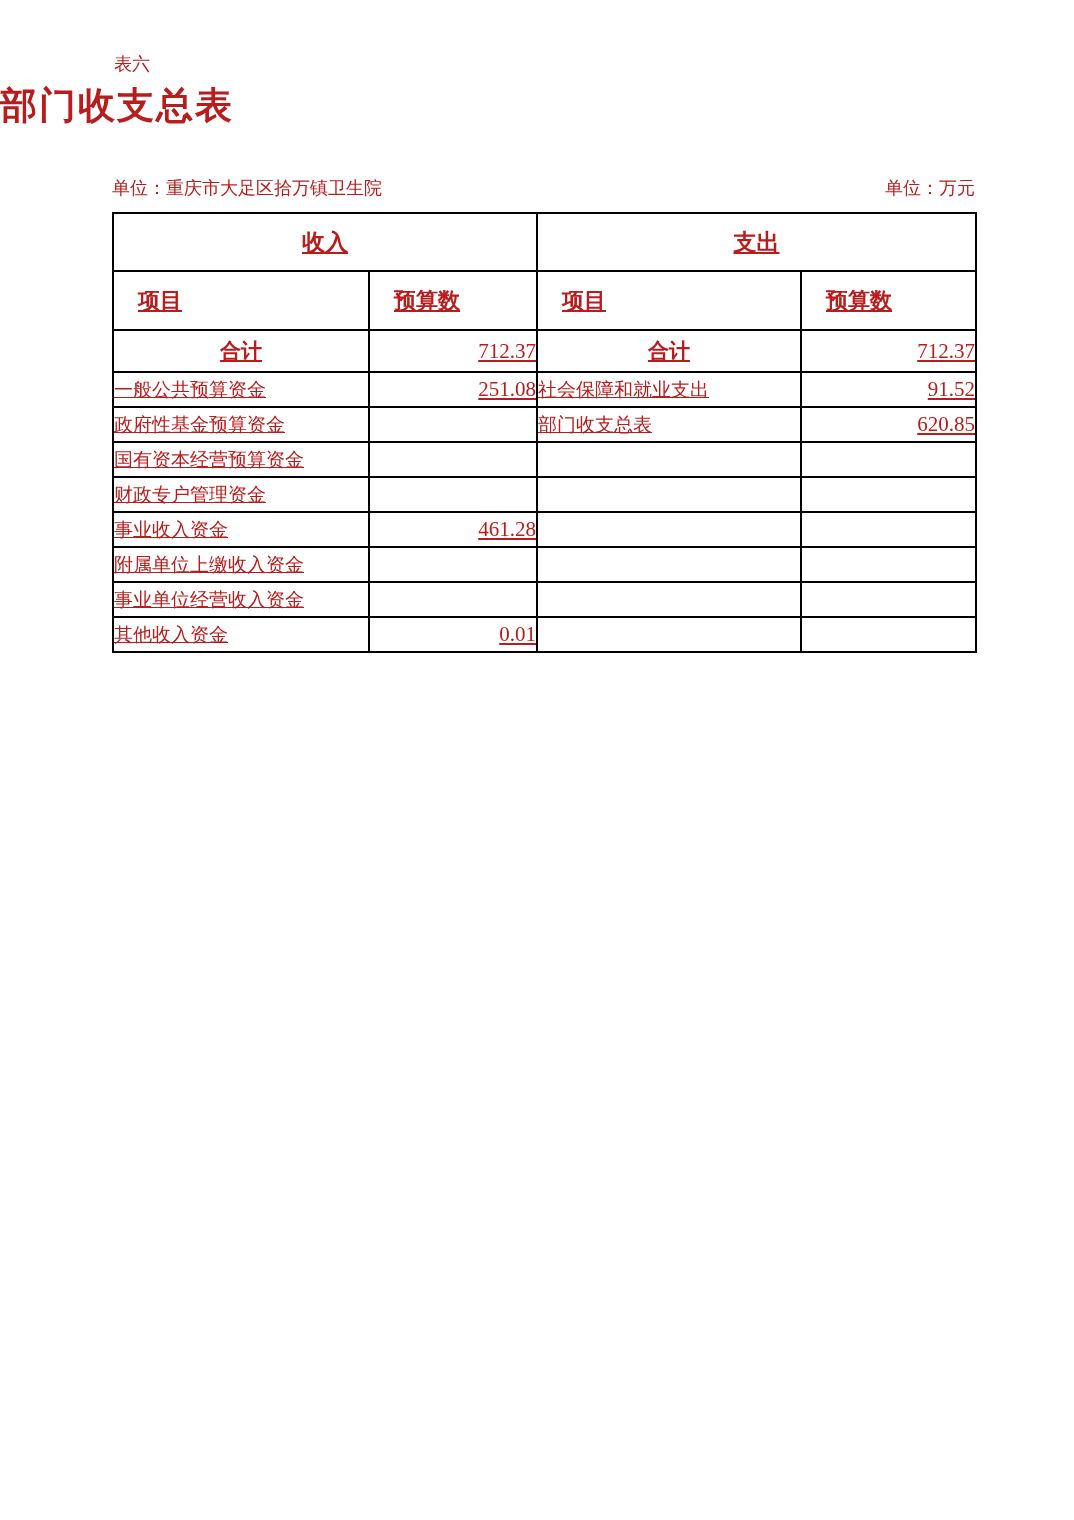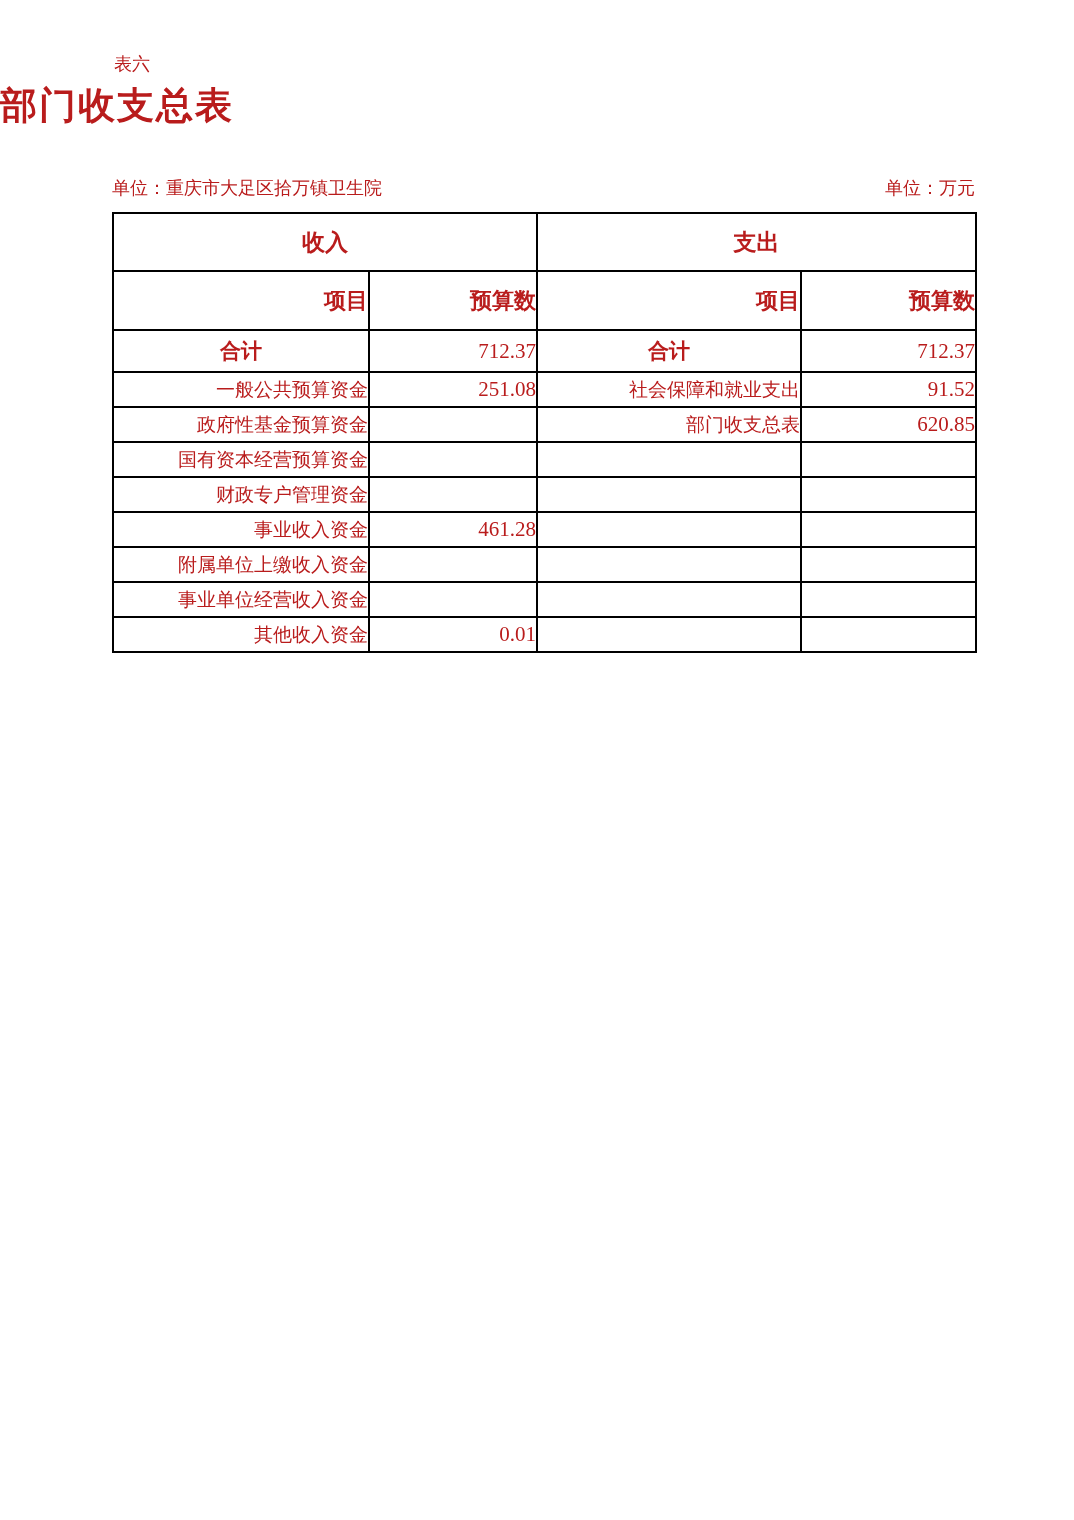--- a/index.html
+++ b/index.html
@@ -48,44 +48,45 @@
     top: 212px;
     width: 863px;
     border-collapse: collapse;
     table-layout: fixed;
   }
   table.budget td {
     border: 2px solid #000000;
     padding: 0;
     overflow: hidden;
     vertical-align: middle;
+    text-decoration: underline;
   }
   tr.hrow1 td {
     height: 56px;
     text-align: center;
     font-family: "Liberation Sans", sans-serif;
     font-weight: bold;
     font-size: 23px;
   }
   tr.hrow2 td {
     height: 57px;
-    text-align: right;
+    text-align: left;
     font-family: "Liberation Sans", sans-serif;
     font-weight: bold;
     font-size: 22px;
+    padding-left: 24px;
   }
   tr.total-row td { height: 40px; }
   tr.data-row td { height: 33px; }
   td.label-cell {
-    text-align: right;
+    text-align: left;
     padding-left: 4px;
     padding-right: 2px;
     font-size: 19px;
     font-family: "Liberation Serif", serif;
-    border-radius: 6px;
   }
   td.num-cell {
     text-align: right;
     padding-right: 2px;
     padding-left: 2px;
     font-size: 21px;
     font-family: "Liberation Serif", serif;
   }
   td.total-label {
     text-align: center;

